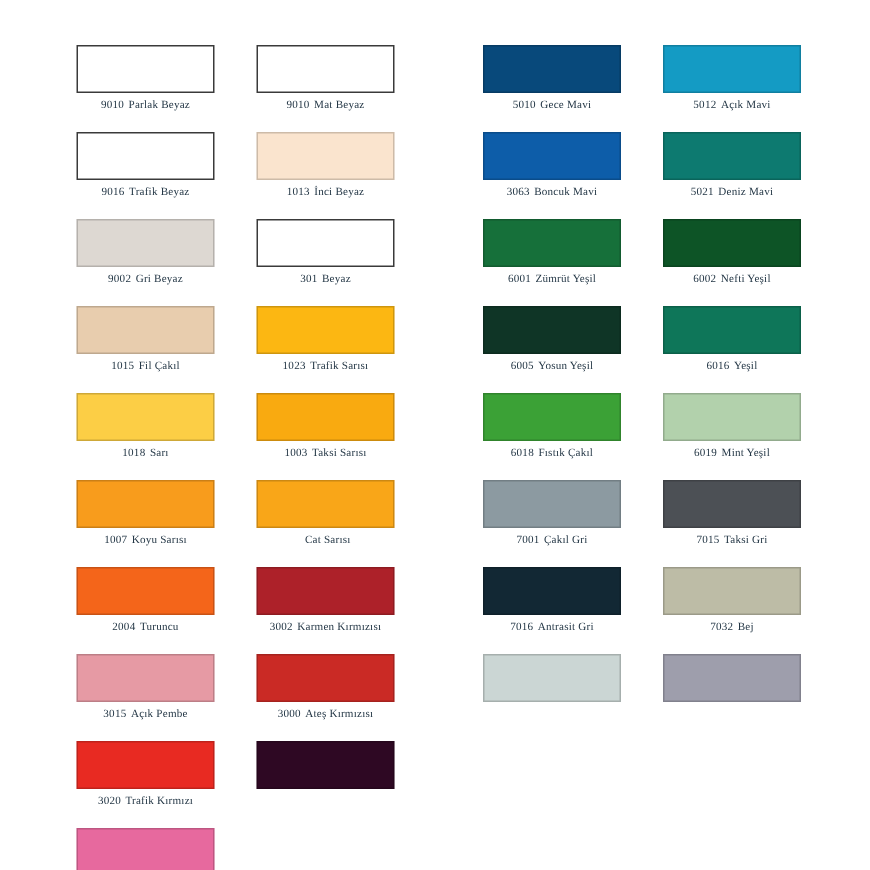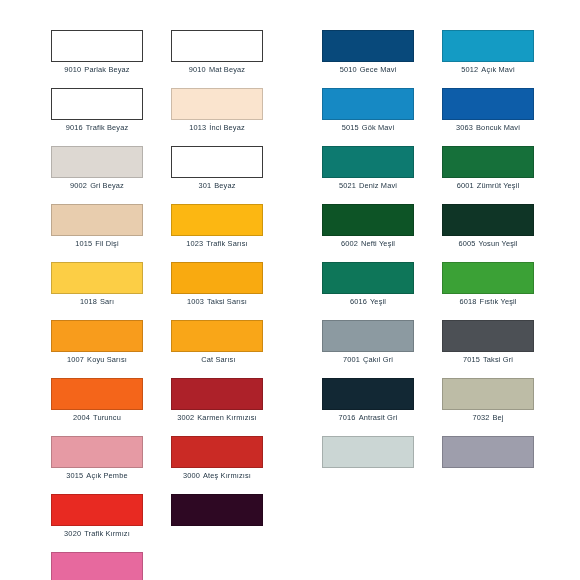--- a/index.html
+++ b/index.html
@@ -50,20 +50,21 @@
 
   .swatch-label {
     margin-top: 3px;
     width: 92px;
     text-align: center;
     font-size: 7.4px;
     line-height: 10px;
     color: #243746;
     white-space: nowrap;
     letter-spacing: 0.02em;
+    font-family: Liberation Serif, serif;
   }
   .swatch-label .code {
     margin-right: 3px;
   }
   .swatch-label .name {
     white-space: nowrap;
   }
 </style>
 </head>
 <body>
@@ -89,21 +90,21 @@
       <div class="swatch-cell">
         <div class="swatch-chip" title="Gri Beyaz" style="background-color: rgb(221, 216, 210);"></div>
         <div class="swatch-label"><span class="code">9002</span><span class="name">Gri Beyaz</span></div>
       </div>
       <div class="swatch-cell">
         <div class="swatch-chip outlined" title="Beyaz" style="background-color: rgb(255, 255, 255);"></div>
         <div class="swatch-label"><span class="code">301</span><span class="name">Beyaz</span></div>
       </div>
       <div class="swatch-cell">
         <div class="swatch-chip" title="Fil Dişi" style="background-color: rgb(232, 205, 174);"></div>
-        <div class="swatch-label"><span class="code">1015</span><span class="name">Fil Dişi</span></div>
+        <div class="swatch-label"><span class="code">1015</span><span class="name">Fil Çakıl</span></div>
       </div>
       <div class="swatch-cell">
         <div class="swatch-chip" title="Trafik Sarısı" style="background-color: rgb(252, 183, 18);"></div>
         <div class="swatch-label"><span class="code">1023</span><span class="name">Trafik Sarısı</span></div>
       </div>
       <div class="swatch-cell">
         <div class="swatch-chip" title="Sarı" style="background-color: rgb(252, 206, 69);"></div>
         <div class="swatch-label"><span class="code">1018</span><span class="name">Sarı</span></div>
       </div>
       <div class="swatch-cell">
@@ -148,24 +149,20 @@
   <div class="group" id="group-right">
       <div class="swatch-cell">
         <div class="swatch-chip" title="Gece Mavi" style="background-color: rgb(8, 73, 123);"></div>
         <div class="swatch-label"><span class="code">5010</span><span class="name">Gece Mavi</span></div>
       </div>
       <div class="swatch-cell">
         <div class="swatch-chip" title="Açık Mavi" style="background-color: rgb(20, 155, 196);"></div>
         <div class="swatch-label"><span class="code">5012</span><span class="name">Açık Mavi</span></div>
       </div>
       <div class="swatch-cell">
-        <div class="swatch-chip" title="Gök Mavi" style="background-color: rgb(22, 137, 196);"></div>
-        <div class="swatch-label"><span class="code">5015</span><span class="name">Gök Mavi</span></div>
-      </div>
-      <div class="swatch-cell">
         <div class="swatch-chip" title="Boncuk Mavi" style="background-color: rgb(13, 93, 169);"></div>
         <div class="swatch-label"><span class="code">3063</span><span class="name">Boncuk Mavi</span></div>
       </div>
       <div class="swatch-cell">
         <div class="swatch-chip" title="Deniz Mavi" style="background-color: rgb(13, 122, 112);"></div>
         <div class="swatch-label"><span class="code">5021</span><span class="name">Deniz Mavi</span></div>
       </div>
       <div class="swatch-cell">
         <div class="swatch-chip" title="Zümrüt Yeşil" style="background-color: rgb(22, 112, 58);"></div>
         <div class="swatch-label"><span class="code">6001</span><span class="name">Zümrüt Yeşil</span></div>
@@ -177,21 +174,25 @@
       <div class="swatch-cell">
         <div class="swatch-chip" title="Yosun Yeşil" style="background-color: rgb(15, 53, 38);"></div>
         <div class="swatch-label"><span class="code">6005</span><span class="name">Yosun Yeşil</span></div>
       </div>
       <div class="swatch-cell">
         <div class="swatch-chip" title="Yeşil" style="background-color: rgb(14, 118, 89);"></div>
         <div class="swatch-label"><span class="code">6016</span><span class="name">Yeşil</span></div>
       </div>
       <div class="swatch-cell">
         <div class="swatch-chip" title="Fıstık Yeşil" style="background-color: rgb(59, 161, 54);"></div>
-        <div class="swatch-label"><span class="code">6018</span><span class="name">Fıstık Yeşil</span></div>
+        <div class="swatch-label"><span class="code">6018</span><span class="name">Fıstık Çakıl</span></div>
+      </div>
+      <div class="swatch-cell">
+        <div class="swatch-chip" title="Mint Yeşil" style="background-color: rgb(178, 209, 172);"></div>
+        <div class="swatch-label"><span class="code">6019</span><span class="name">Mint Yeşil</span></div>
       </div>
       <div class="swatch-cell">
         <div class="swatch-chip" title="Çakıl Gri" style="background-color: rgb(140, 154, 161);"></div>
         <div class="swatch-label"><span class="code">7001</span><span class="name">Çakıl Gri</span></div>
       </div>
       <div class="swatch-cell">
         <div class="swatch-chip" title="Orta Gri" style="background-color: rgb(76, 80, 85);"></div>
         <div class="swatch-label"><span class="code">7015</span><span class="name">Taksi Gri</span></div>
       </div>
       <div class="swatch-cell">

